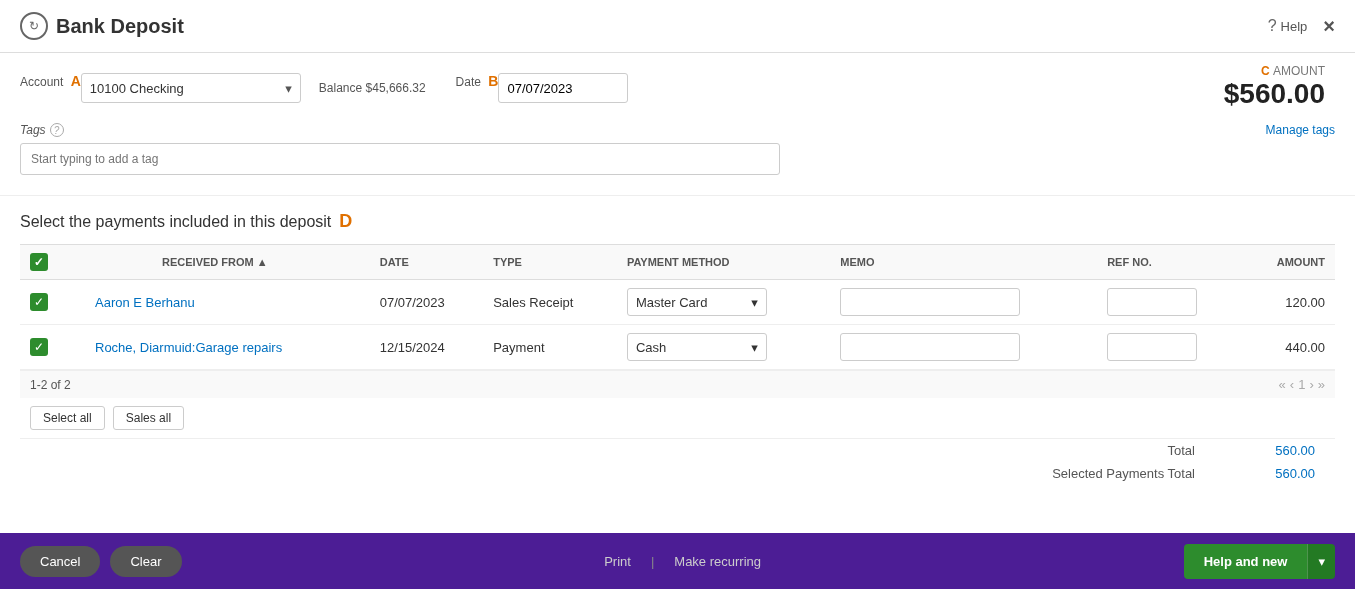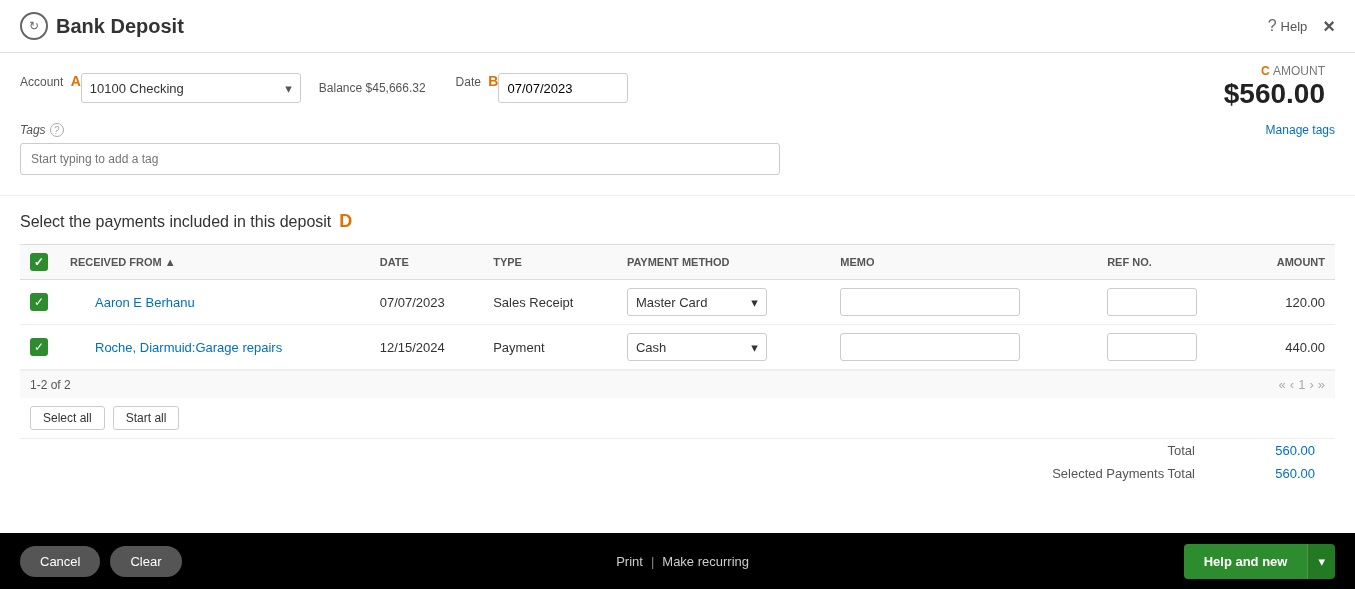--- a/index.html
+++ b/index.html
@@ -264,20 +264,21 @@
     .received-from-link {
       color: #0070c0;
       cursor: pointer;
       text-decoration: none;
       margin-left: 25px;
     }
     .col-header-sort {
       display: flex;
       align-items: center;
       gap: 3px;
+      justify-content: center;
     }
     .payment-method-select {
       display: flex;
       align-items: center;
       border: 1px solid #ccc;
       border-radius: 3px;
       background: #fff;
       width: 140px;
       height: 28px;
       padding: 0 8px;
@@ -350,21 +351,21 @@
     }
     .total-amount {
       color: #0070c0;
       font-weight: 500;
       min-width: 80px;
       text-align: right;
     }
 
     
     .footer {
-      background: #000000;
+      background: #4c1d95;
       height: 56px;
       display: flex;
       align-items: center;
       padding: 0 20px;
       justify-content: space-between;
       position: sticky;
       bottom: 0;
       left: 0;
       right: 0;
     }
@@ -385,21 +386,21 @@
       background: #555;
       border: none;
       border-radius: 20px;
       color: #fff;
       padding: 8px 20px;
       font-size: 13px;
       cursor: pointer;
     }
     .footer-center {
       display: flex;
-      gap: 8px;
+      gap: 20px;
       align-items: center;
     }
     .footer-link {
       color: #ccc;
       font-size: 13px;
       cursor: pointer;
       text-decoration: none;
     }
     .footer-divider {
       color: #888;
@@ -582,21 +583,21 @@
           <span>‹</span>
           <span>1</span>
           <span>›</span>
           <span>»</span>
         </div>
       </div>
 
       <div class="action-row">
         <div class="action-row-left">
           <button class="action-btn">Select all</button>
-          <button class="action-btn">Start all</button>
+          <button class="action-btn">Sales all</button>
         </div>
       </div>
 
       <div class="totals-row">
         <span class="total-label">Total</span>
         <span class="total-amount">560.00</span>
       </div>
       <div class="totals-row">
         <span class="total-label">Selected Payments Total</span>
         <span class="total-amount">560.00</span>

